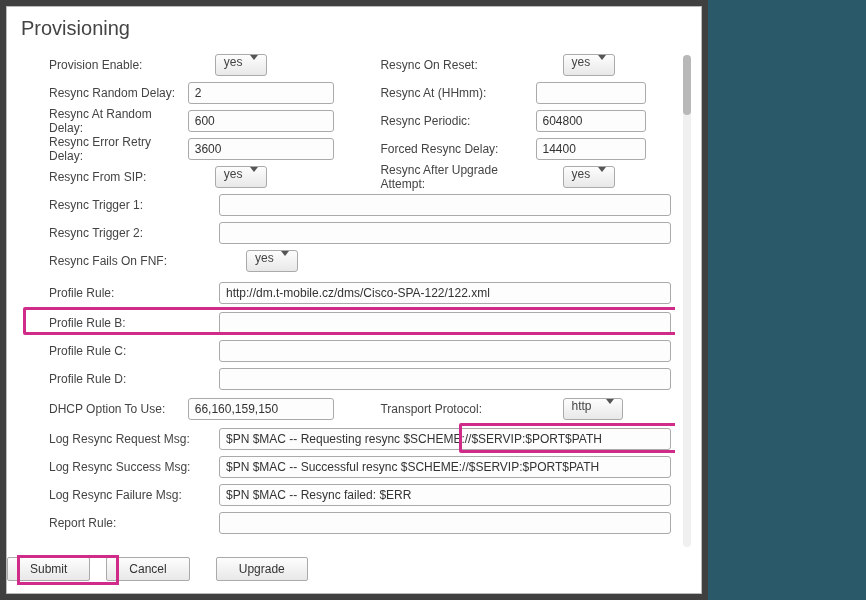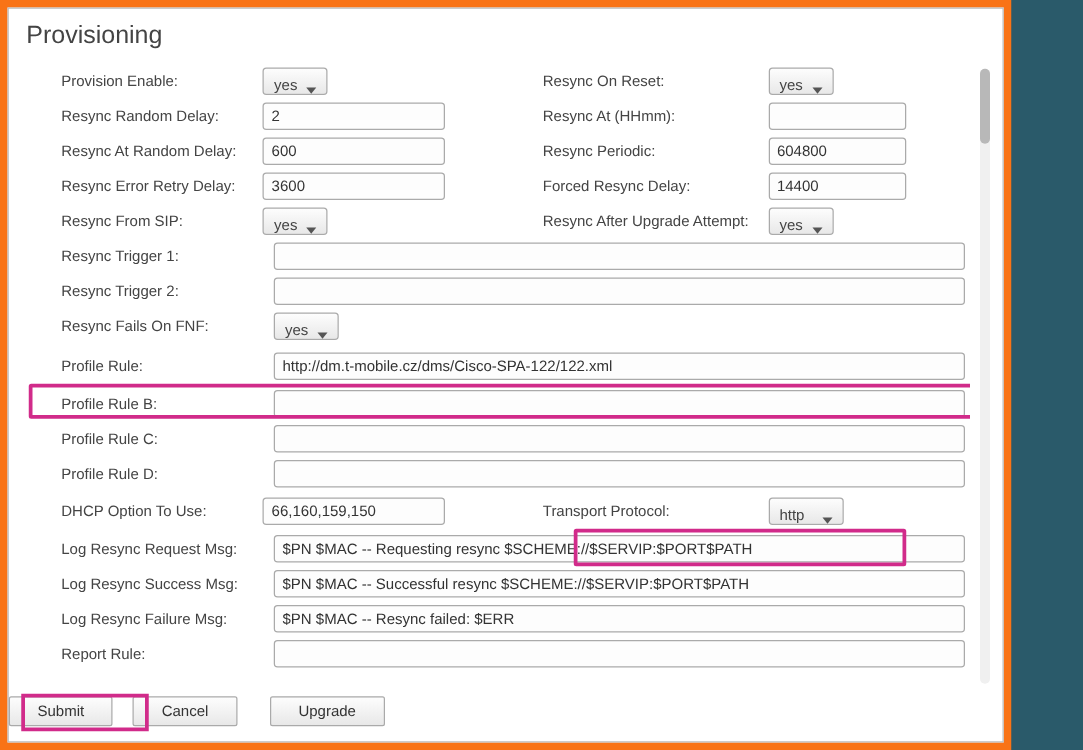--- a/index.html
+++ b/index.html
@@ -5,23 +5,23 @@
   * { box-sizing: border-box; }
   html, body {
     margin: 0; padding: 0;
     font-family: Arial, Helvetica, sans-serif;
     font-size: 12px;
     color: #333;
     background: #2a5a6a;
     height: 100%;
   }
   .outer {
-    width: 809px;
+    width: 708px;
     height: 600px;
-    background: #f97316;
+    background: #404040;
     padding: 6px;
     position: relative;
   }
   .panel {
     background: #fff;
     width: 100%;
     height: 100%;
     border: 1px solid #bbb;
     position: relative;
   }
@@ -87,29 +87,30 @@
     border: 1px solid #aaa;
     border-radius: 3px;
     background: #fdfdfd;
     color: #333;
   }
   input[type="text"].txt.long {
     width: 100%;
   }
   .sel {
     display: inline-flex;
-    align-items: flex-end;
+    align-items: flex-start;
     height: 22px;
     min-width: 52px;
     padding: 0 8px;
     border: 1px solid #aaa;
     border-radius: 3px;
     background: linear-gradient(#fdfdfd, #e8e8e8);
     cursor: pointer;
     color: #444;
+    margin-left: 27px;
   }
   .sel .lbl { flex: 1; }
   .sel .chev {
     width: 0; height: 0;
     border-left: 4px solid transparent;
     border-right: 4px solid transparent;
     border-top: 5px solid #555;
     margin-left: 6px;
   }
   .highlight-box {

